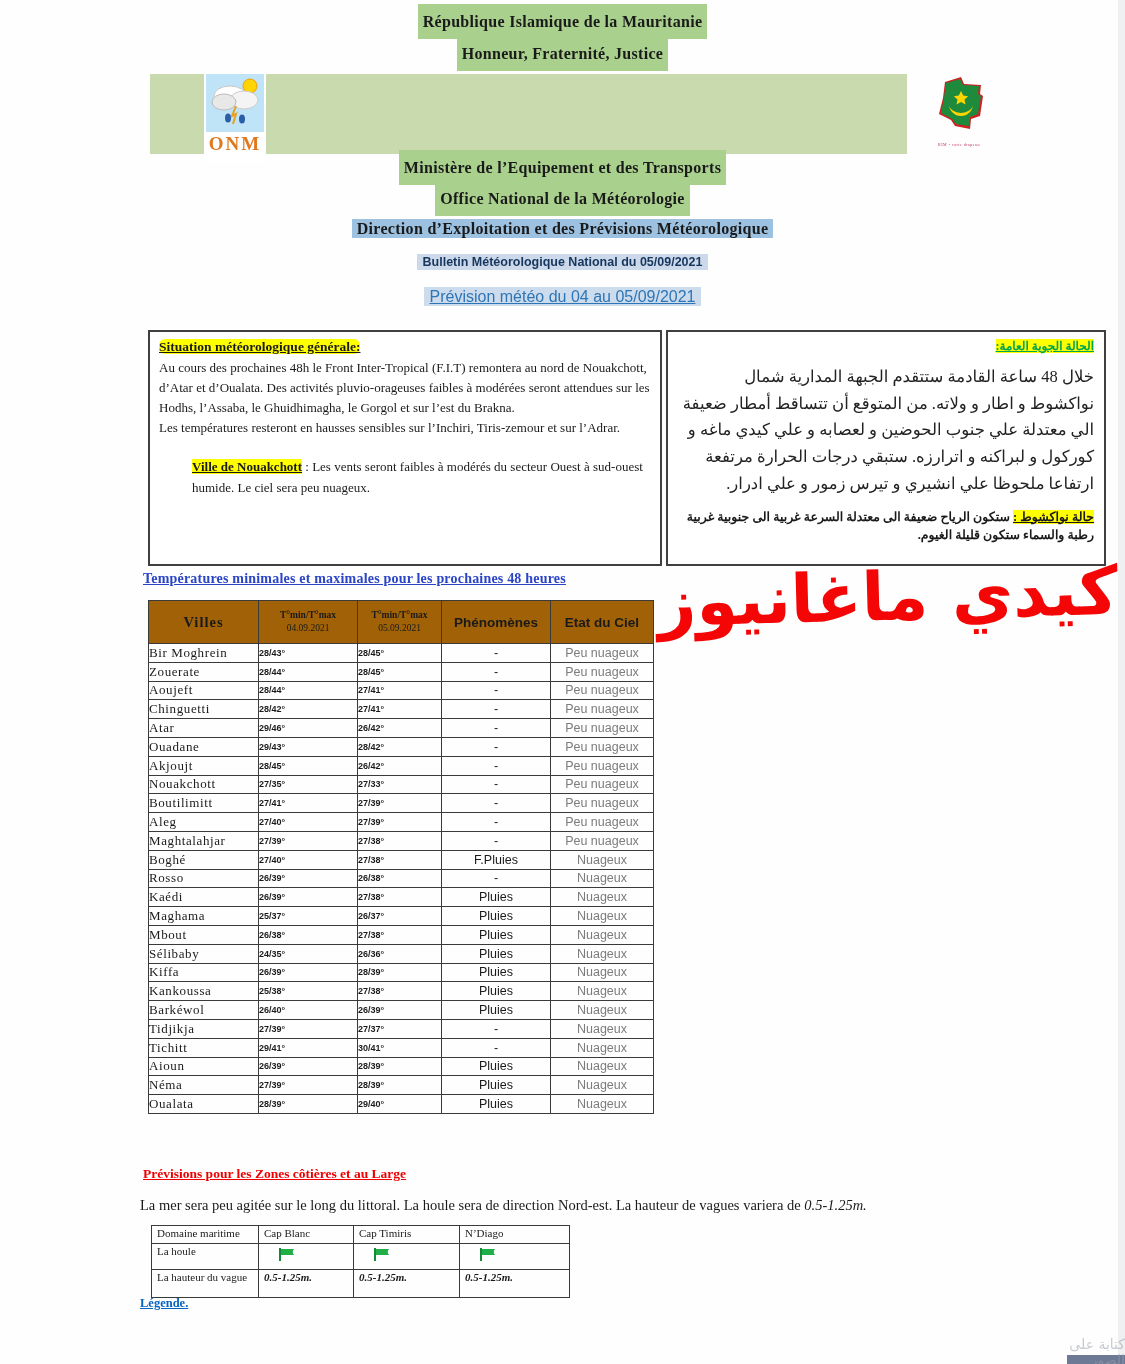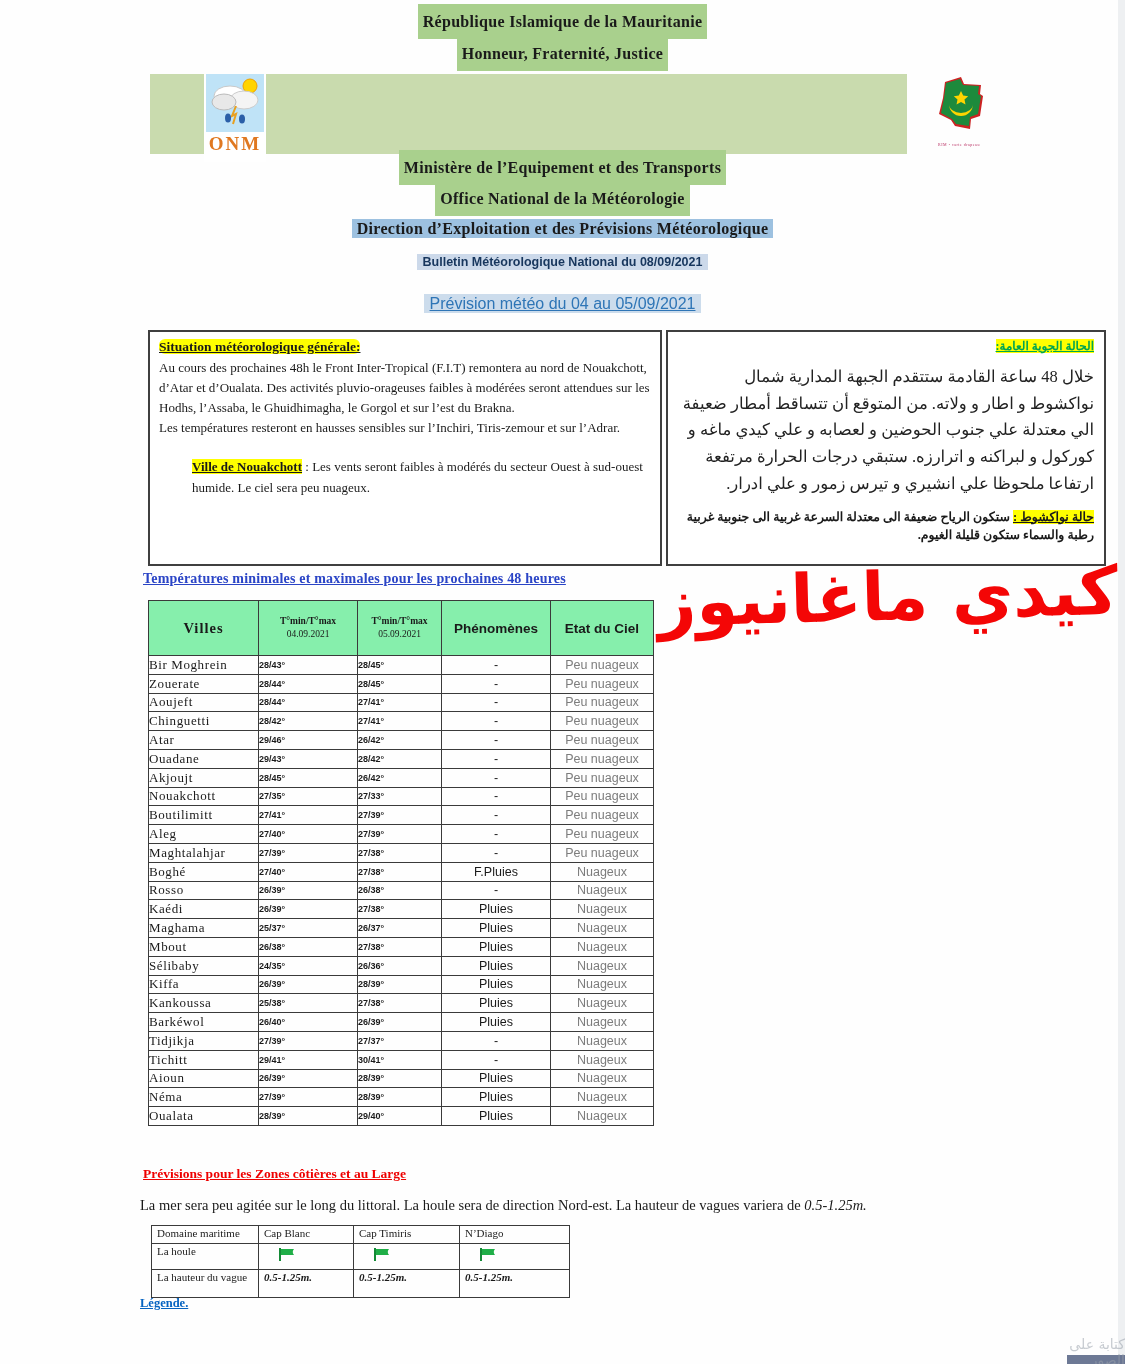--- a/index.html
+++ b/index.html
@@ -38,21 +38,21 @@
               color:#2a44c6;text-decoration:underline;letter-spacing:.2px;}
 
   .watermark{position:absolute;left:648px;top:558px;width:470px;font-size:67px;font-weight:bold;
              color:#f40606;font-family:"DejaVu Sans",sans-serif;white-space:nowrap;
              transform:rotate(-1.5deg);direction:rtl;}
   .footer-mark{position:absolute;left:1040px;top:1336px;font-size:14px;color:#9aa2ac;opacity:.55;
                direction:rtl;font-family:"DejaVu Sans",sans-serif;}
 
   table.temps{position:absolute;left:148px;top:600px;border-collapse:collapse;table-layout:fixed;}
   table.temps th,table.temps td{border:1.6px solid #3a3a3a;box-sizing:border-box;overflow:hidden;}
-  table.temps thead th{background:#86efac;height:55px;vertical-align:middle;}
+  table.temps thead th{background:#a16207;height:43px;vertical-align:middle;}
   th.h-villes{font-size:14.5px;font-weight:bold;letter-spacing:1px;}
   th.h-day{font-size:9.5px;font-weight:bold;line-height:1.4;}
   th.h-sans{font-family:"Liberation Sans",sans-serif;font-size:13.5px;font-weight:bold;}
   table.temps tbody td{height:18.8px;padding:0;}
   td.city{font-size:13px;padding-left:7px;letter-spacing:.6px;}
   td.temp{font-size:9px;font-weight:bold;font-family:"Liberation Sans",sans-serif;text-align:left;}
   td.phen{font-size:12.5px;font-family:"Liberation Sans",sans-serif;text-align:center;color:#1a1a1a;}
   td.sky{font-size:12.5px;font-family:"Liberation Sans",sans-serif;text-align:center;color:#7c7c7c;}
 
   .marine-title{position:absolute;left:143px;top:1166px;font-size:13.5px;font-weight:bold;
@@ -114,23 +114,23 @@
   <div class="cline t16" style="top:159px;">
     <span class="hl-green">Ministère de l’Equipement et des Transports</span>
   </div>
   <div class="cline t16" style="top:190px;text-align:center;">
     <span class="hl-green">Office National de la Météorologie</span>
   </div>
   <div class="cline t16" style="top:220px;">
     <span class="hl-blue">Direction d’Exploitation et des Prévisions Météorologique</span>
   </div>
   <div class="cline" style="top:252px;">
-    <span class="hl-lblue bulletin">Bulletin Météorologique National du 08/09/2021</span>
-  </div>
-  <div class="cline" style="top:295px;">
+    <span class="hl-lblue bulletin">Bulletin Météorologique National du 05/09/2021</span>
+  </div>
+  <div class="cline" style="top:288px;">
     <span class="prevision">Prévision météo du 04 au 05/09/2021</span>
   </div>
 
   <div class="box box-fr">
     <span class="fr-title hl-yellow">Situation météorologique générale:</span>
     <div>Au cours des prochaines 48h le Front Inter-Tropical (F.I.T) remontera  au  nord de Nouakchott, d’Atar et d’Oualata. Des activités pluvio-orageuses faibles à modérées  seront attendues sur les Hodhs, l’Assaba, le Ghuidhimagha, le Gorgol et sur l’est du Brakna.</div>
     <div>Les températures resteront en hausses sensibles sur l’Inchiri, Tiris-zemour et sur l’Adrar.</div>
     <div style="margin-top:19px;margin-left:33px;">
       <span class="fr-nkc hl-yellow">Ville de Nouakchott</span><span> : Les vents seront faibles à modérés du secteur Ouest à sud-ouest humide. Le ciel sera peu nuageux.</span>
     </div>

